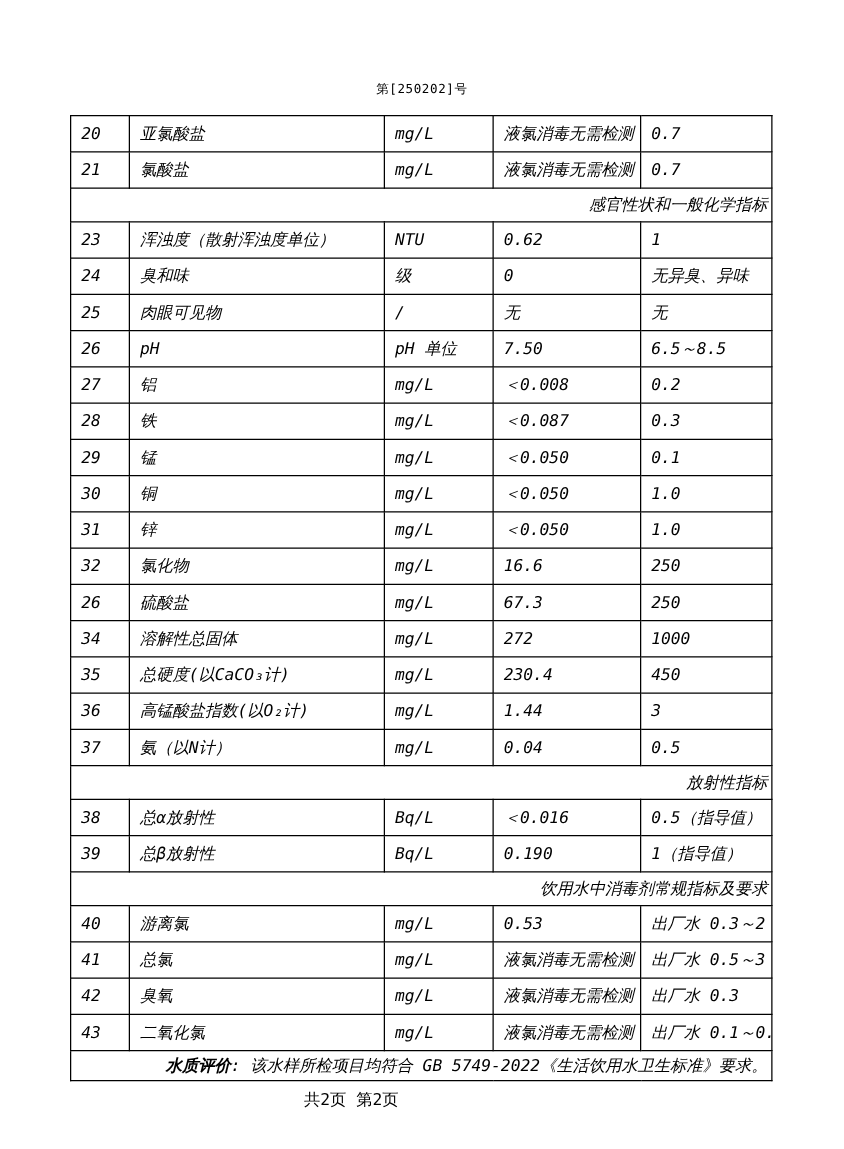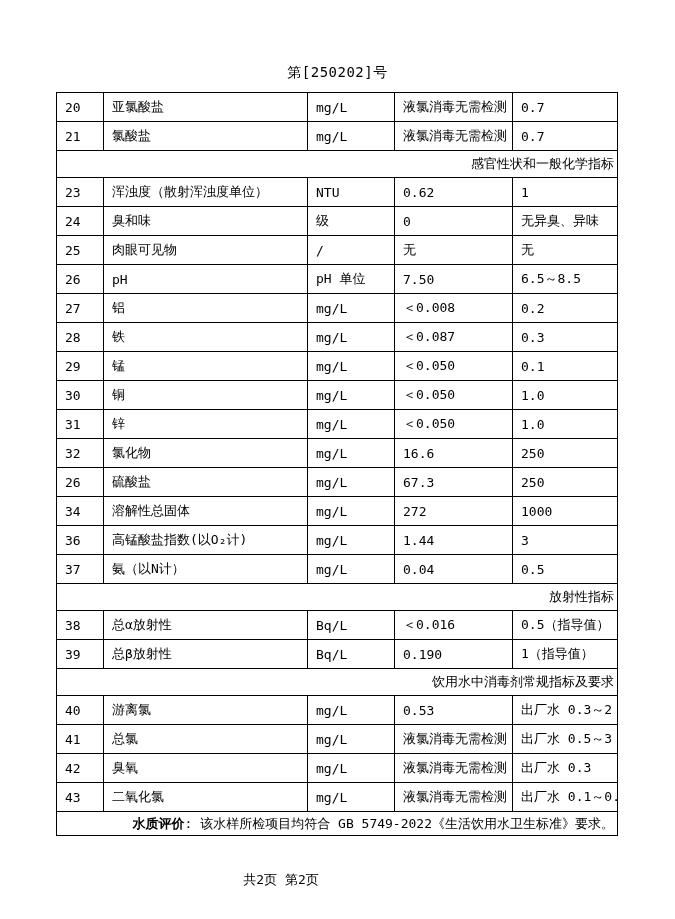--- a/index.html
+++ b/index.html
@@ -3,25 +3,25 @@
 <meta charset="utf-8">
 <style>
   html, body { margin:0; padding:0; }
   body {
     width:675px; height:919px; background:#ffffff; color:#000000;
     font-family:"DejaVu Sans Mono","DejaVu Sans",sans-serif;
     position:relative; overflow:hidden;
   }
   .doc-number {
     position:absolute; top:64px; left:0; width:675px;
-    text-align:center; font-size:14px; letter-spacing:0.5px;
+    text-align:center; font-size:10px; letter-spacing:0.5px;
   }
   table.results {
     position:absolute; top:92px; left:56px; width:561px;
-    border-collapse:collapse; table-layout:fixed;
+    border-collapse:collapse; table-layout:fixed;font-style:italic;
   }
   table.results td {
     border:1px solid #000000; font-size:13px; vertical-align:middle;
     padding:0 3px 0 8px; overflow:hidden; white-space:nowrap;
   }
   tr.data td    { height:28px; }
   tr.section td { height:26px;text-align:right; }
   tr.eval td    { height:23px;text-align:right; }
   td.item { padding-left:10px; }
   .bold { font-weight:bold; }
@@ -139,20 +139,27 @@
         <td class="cell limit">250</td>
       </tr>
       <tr class="data">
         <td class="cell no">34</td>
         <td class="cell item">溶解性总固体</td>
         <td class="cell unit">mg/L</td>
         <td class="cell result">272</td>
         <td class="cell limit">1000</td>
       </tr>
       <tr class="data">
+        <td class="cell no">35</td>
+        <td class="cell item">总硬度(以CaCO₃计)</td>
+        <td class="cell unit">mg/L</td>
+        <td class="cell result">230.4</td>
+        <td class="cell limit">450</td>
+      </tr>
+      <tr class="data">
         <td class="cell no">36</td>
         <td class="cell item">高锰酸盐指数(以O₂计)</td>
         <td class="cell unit">mg/L</td>
         <td class="cell result">1.44</td>
         <td class="cell limit">3</td>
       </tr>
       <tr class="data">
         <td class="cell no">37</td>
         <td class="cell item">氨（以N计）</td>
         <td class="cell unit">mg/L</td>

